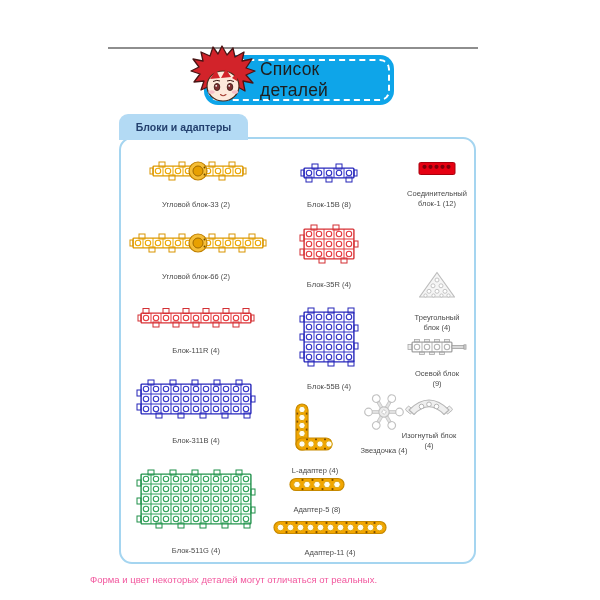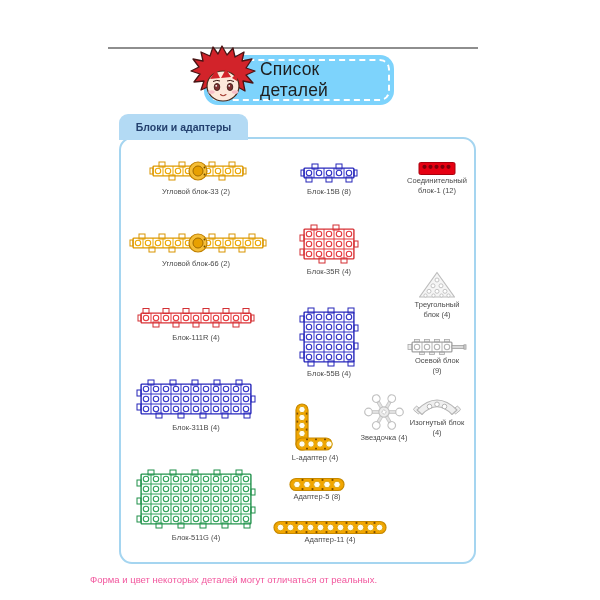--- a/index.html
+++ b/index.html
@@ -1,30 +1,30 @@
 <!DOCTYPE html>
 <html><head>
 <meta charset="utf-8">
 <style>
   *{box-sizing:border-box}
   html,body{margin:0;padding:0}
   body{width:600px;height:600px;background:#fff;font-family:"Liberation Sans",sans-serif;position:relative}
   .page{position:absolute;left:0;top:0;width:600px;height:600px;background:#fff;overflow:hidden}
   .top-divider{position:absolute;left:108px;top:47px;width:370px;height:2px;background:#8E8E8E}
-  .badge{position:absolute;left:204px;top:55px;width:190px;height:50px;background:#7dd3fc;border-radius:14px}
+  .badge{position:absolute;left:204px;top:55px;width:190px;height:50px;background:#0ea5e9;border-radius:14px}
   .badge-inner{position:absolute;left:4px;top:4px;right:4px;bottom:4px;border:2px dashed #fff;border-radius:10px;display:flex;align-items:center;justify-content:center;padding-left:50px}
   .badge-title{font-size:17.5px;color:#1e1e1e;letter-spacing:.2px}
   .mascot{position:absolute;left:183px;top:45px;width:78px;height:64px;z-index:3}
   .tab{position:absolute;left:119px;top:114px;width:129px;height:26px;background:#B3DAF4;border-radius:9px 9px 0 0;display:flex;align-items:center;justify-content:center;z-index:2}
   .tab-label{font-size:10.5px;font-weight:bold;color:#24416F}
   .panel{position:absolute;left:119px;top:137px;width:357px;height:427px;border:2px solid #A5D5F0;border-radius:13px;background:#fff;z-index:1}
   .part{position:absolute;text-align:center}
   .ic{display:flex;align-items:center;justify-content:center}
   .ic svg{overflow:visible;display:block}
-  .lbl{font-size:7.5px;color:#4A4A4A;margin-top:1px;line-height:1.3}
+  .lbl{font-size:7.5px;color:#4A4A4A;margin-top:14px;line-height:1.3}
   .footnote{position:absolute;left:90px;top:574px;font-size:9.5px;color:#F2579E}
 </style>
 </head>
 <body>
 
 <div class="page">
 
   <svg width="0" height="0" style="position:absolute" aria-hidden="true">
     <defs>
       <pattern id="pY" width="10" height="10" patternUnits="userSpaceOnUse">
@@ -479,21 +479,21 @@
             <rect width="40" height="10" fill="url(#pN)"></rect>
               <rect width="40" height="10" fill="none" stroke="#9E9E9E" stroke-width="1.1" rx="1"></rect>
             <rect x="40" y="3.5" width="12" height="3" fill="#D9D9D9" stroke="#9E9E9E" stroke-width="0.8"></rect>
             <rect x="52" y="2.8" width="2" height="4.4" fill="#D9D9D9" stroke="#9E9E9E" stroke-width="0.8"></rect>
           </g>
         </svg>
       </div>
       <div class="lbl" style="width:45px;margin-left:auto;margin-right:auto">Осевой блок (9)</div>
     </div>
 
-    <div class="part" style="left:280px;top:258px;width:72px">
+    <div class="part" style="left:272px;top:258px;width:72px">
       <div class="ic">
         <svg width="44" height="20" viewBox="0 0 44 20">
           <rect x="-1" y="10.5" width="7" height="5" rx="1" fill="#EFEFEF" stroke="#B5B5B5" stroke-width="0.9" transform="rotate(40 2.5 13)"></rect>
           <rect x="38" y="10.5" width="7" height="5" rx="1" fill="#EFEFEF" stroke="#B5B5B5" stroke-width="0.9" transform="rotate(-40 41.5 13)"></rect>
           <path d="M2,13 Q22,-7 42,13 L37,17.5 Q22,2 7,17.5 Z" fill="#EFEFEF" stroke="#B5B5B5" stroke-width="1.1" stroke-linejoin="round"></path>
           <g fill="#fff" stroke="#B5B5B5" stroke-width="1">
             <circle cx="14.5" cy="9.5" r="2.3"></circle>
               <circle cx="22" cy="7.3" r="2.3"></circle>
               <circle cx="29.5" cy="9.5" r="2.3"></circle>
           </g>

